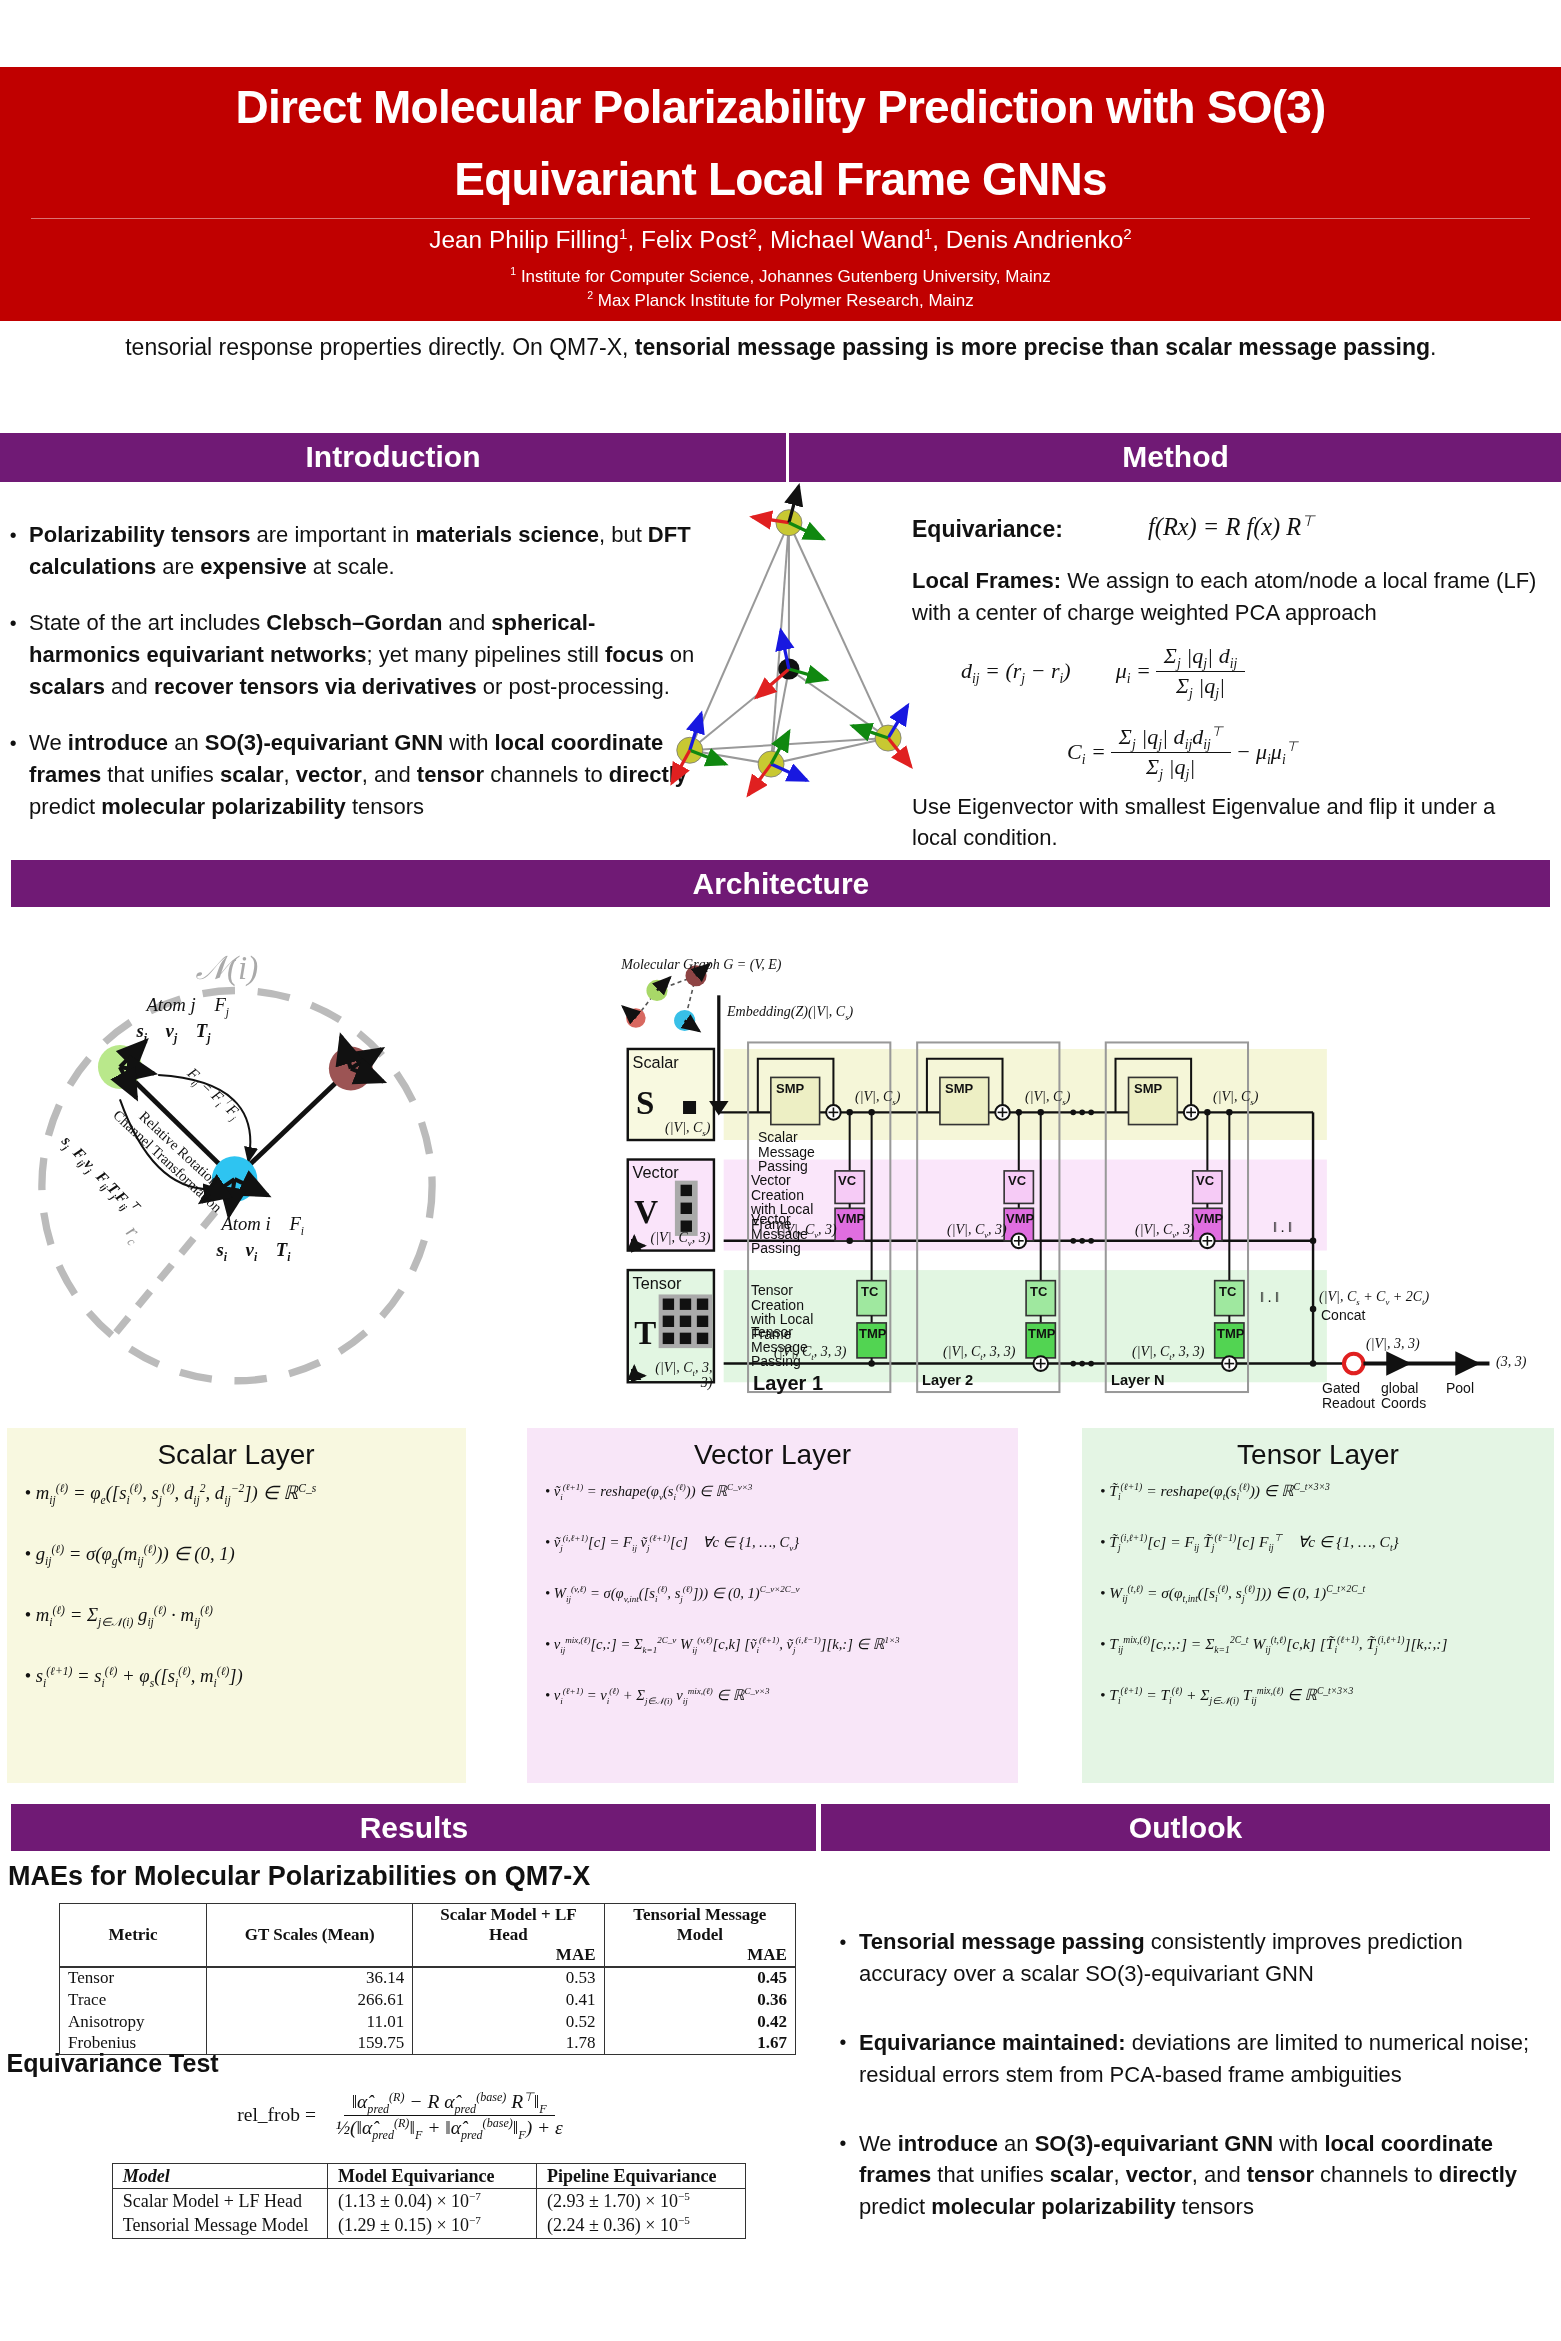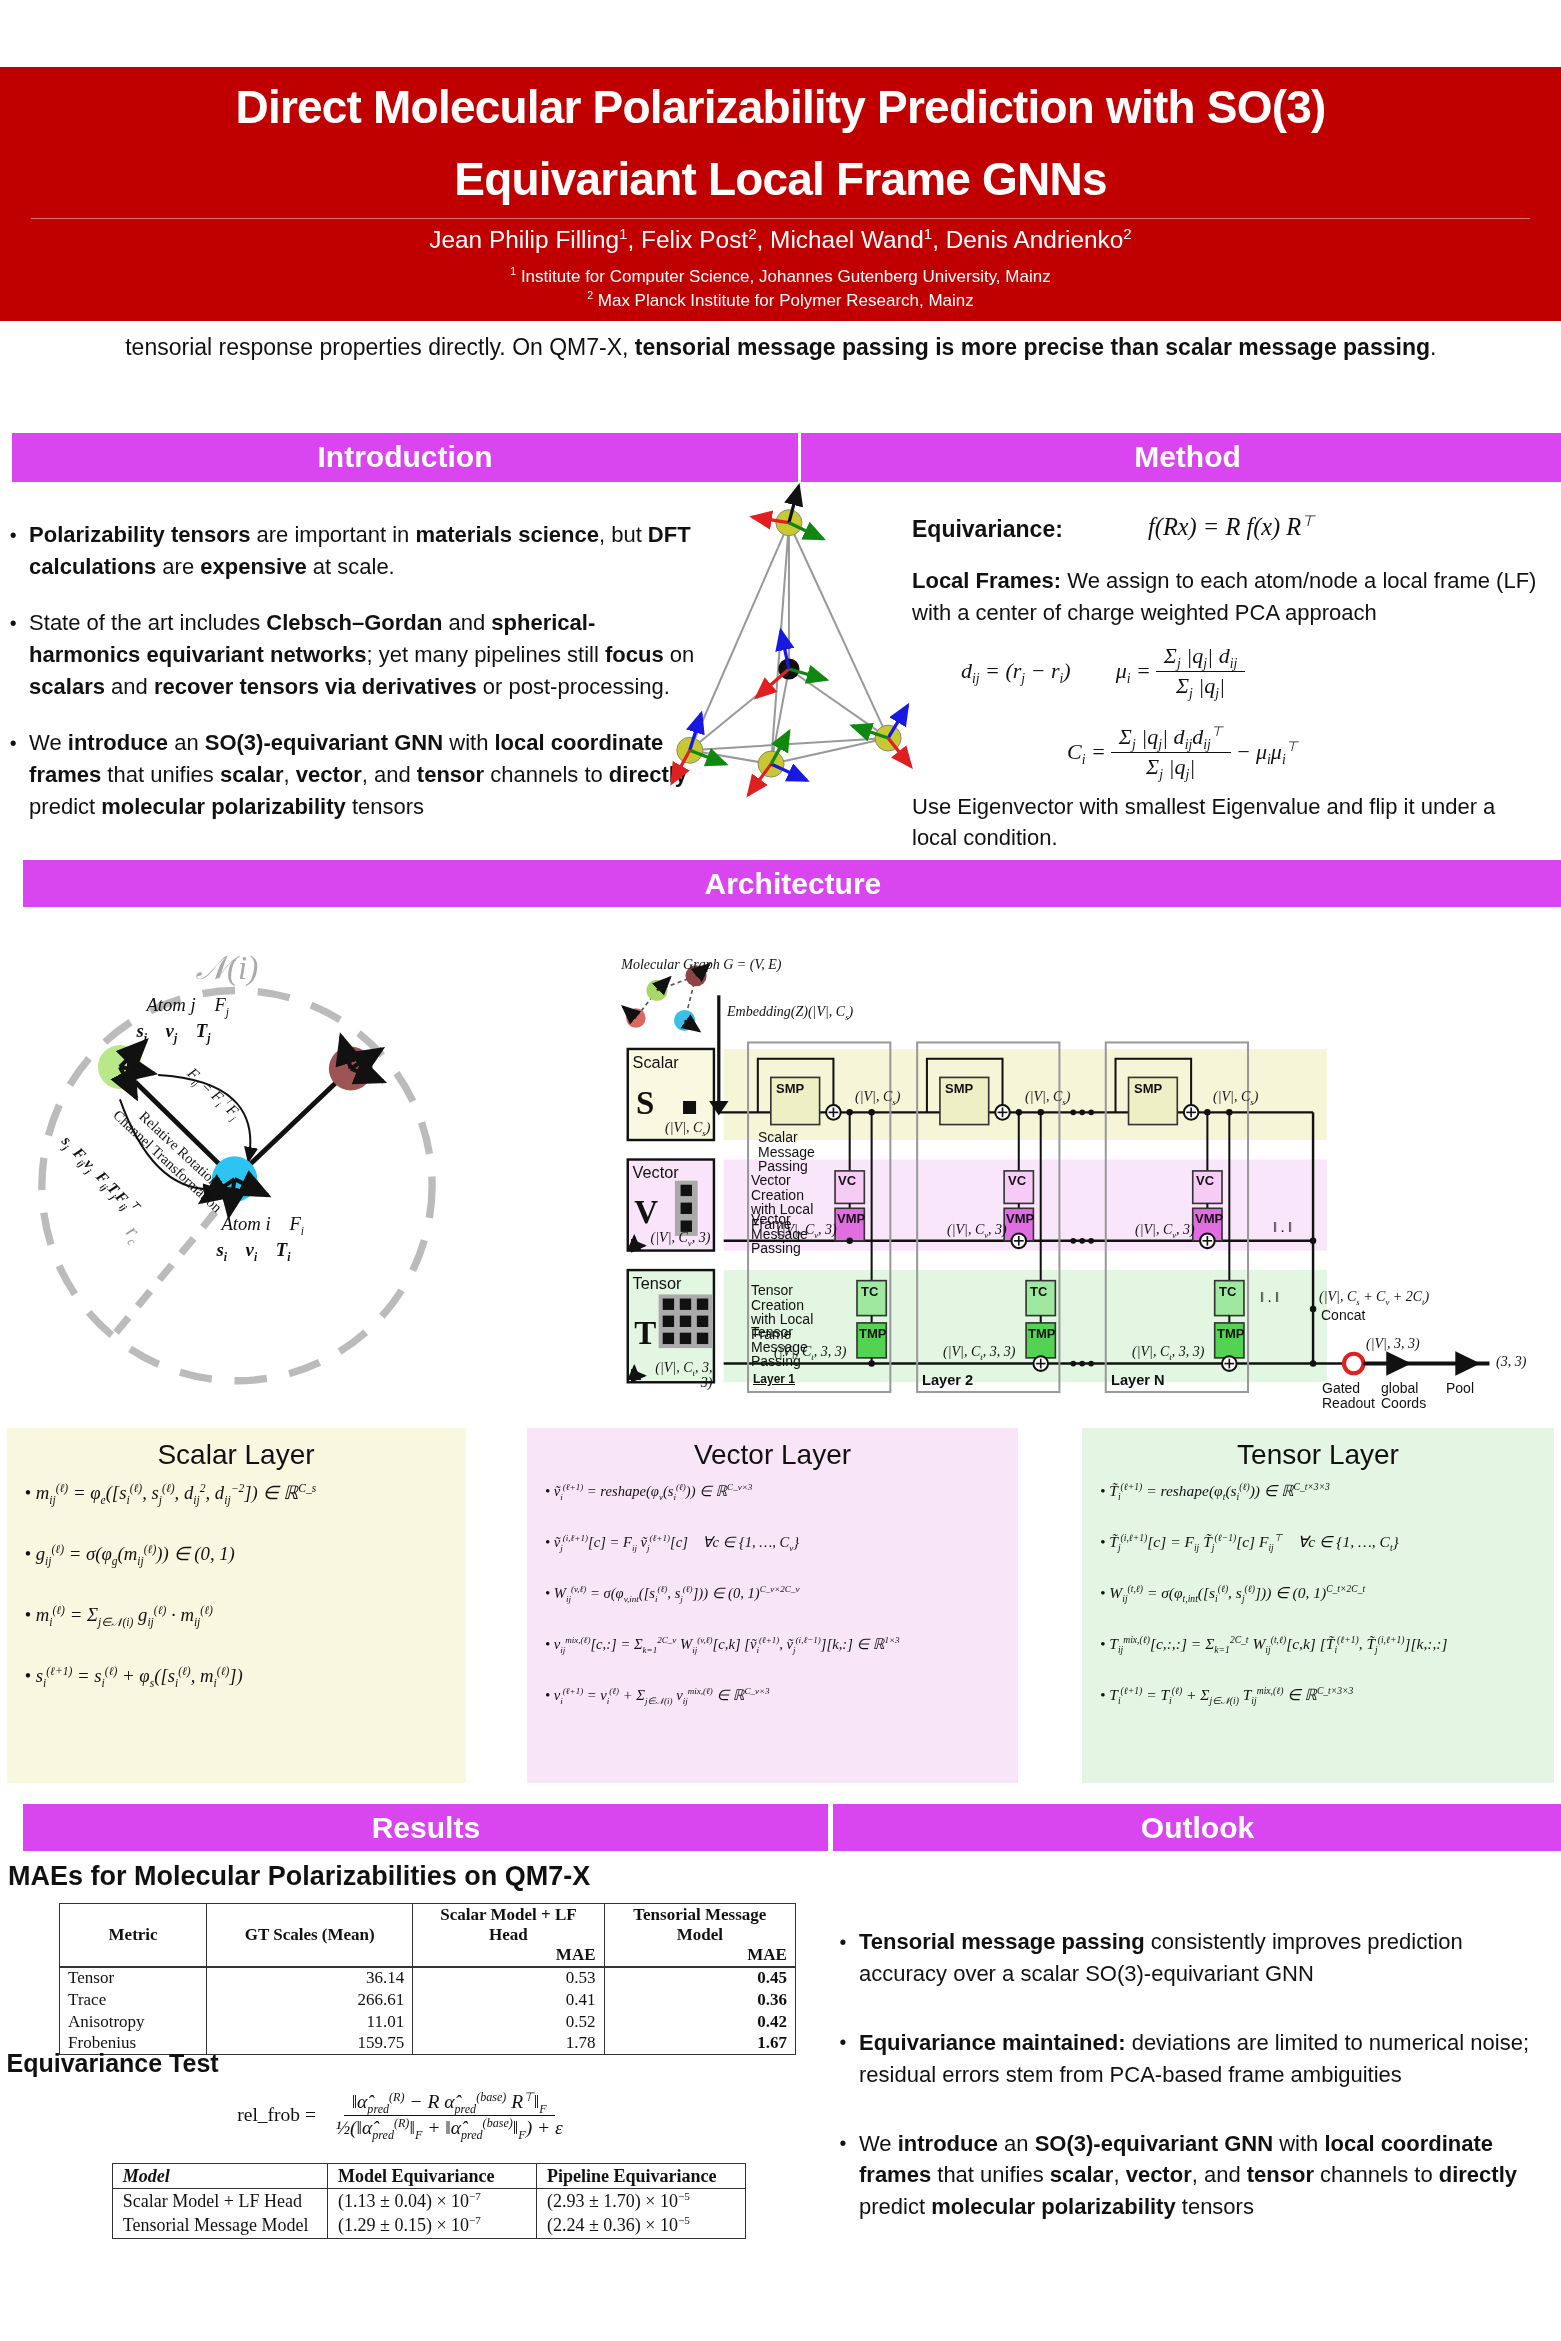--- a/index.html
+++ b/index.html
@@ -10,21 +10,21 @@
   sup,sub{font-size:62%;line-height:0;}
   
   .poster-header{left:0;top:67px;width:1561px;height:254px;background:#C00000;color:#fff;}
   .title-line{position:absolute;left:0;width:100%;text-align:center;font-weight:bold;font-size:46px;letter-spacing:-0.8px;}
   .hdr-divider{position:absolute;left:2%;top:151px;width:96%;border-top:0.8px solid rgba(255,255,255,0.45);}
   .authors{position:absolute;left:0;top:159px;width:100%;text-align:center;font-size:24.4px;}
   .affil{position:absolute;left:0;width:100%;text-align:center;font-size:17px;}
   
   .abstract{left:16.3px;top:332px;width:1529px;text-align:center;font-size:23px;line-height:31px;color:#111;}
   
-  .secbar{background:#d946ef;color:#fff;font-weight:bold;text-align:center;margin-left:12px;}
+  .secbar{background:#701a75;color:#fff;font-weight:bold;text-align:center;}
   .secbar .t{font-size:30px;line-height:47px;}
   
   .bullet{position:relative;padding-left:21px;font-size:22px;line-height:1.45;margin-bottom:24.4px;}
   .bullet::before{content:"\2022";position:absolute;left:1.6px;top:1.6px;font-size:19.5px;}
   .bullet b, .rich b{font-weight:bold;}
   
   .frac{display:inline-flex;flex-direction:column;align-items:center;vertical-align:middle;margin:0 4.9px;}
   .frac .num{padding:0 8.1px 1.6px 8.1px;border-bottom:1.6px solid #111;}
   .frac .den{padding:1.6px 8.1px 0 8.1px;}
   
@@ -401,21 +401,21 @@
   <div class="alab blk-label" style="left:220px;top:247px;">VC</div>
   <div class="alab c" style="left:133px;top:246px;width:81px;">Vector Creation with Local Frame</div>
   <div class="alab blk-label" style="left:219px;top:285px;">VMP</div>
   <div class="alab c" style="left:133px;top:285px;width:81px;">Vector Message Passing</div>
   <div class="alab dim" style="left:159px;top:296px;">(|V|, C<sub>v</sub>, 3)</div>
   <div class="alab blk-label" style="left:243px;top:358px;">TC</div>
   <div class="alab c" style="left:133px;top:356px;width:81px;">Tensor Creation with Local Frame</div>
   <div class="alab blk-label" style="left:241px;top:400px;">TMP</div>
   <div class="alab c" style="left:133px;top:398px;width:81px;">Tensor Message Passing</div>
   <div class="alab dim" style="left:156px;top:418px;">(|V|, C<sub>t</sub>, 3, 3)</div>
-  <div class="alab blk-label" style="left:135px;top:446px;font-size:12px;text-decoration:underline;">Layer 1</div>
+  <div class="alab blk-label" style="left:135px;top:446px;font-size:20px;">Layer 1</div>
 
   <div class="alab blk-label" style="left:327px;top:155px;">SMP</div>
   <div class="alab dim" style="left:407px;top:163px;">(|V|, C<sub>s</sub>)</div>
   <div class="alab blk-label" style="left:390px;top:247px;">VC</div>
   <div class="alab blk-label" style="left:388px;top:285px;">VMP</div>
   <div class="alab dim" style="left:329px;top:296px;">(|V|, C<sub>v</sub>, 3)</div>
   <div class="alab blk-label" style="left:412px;top:358px;">TC</div>
   <div class="alab blk-label" style="left:410px;top:400px;">TMP</div>
   <div class="alab dim" style="left:325px;top:418px;">(|V|, C<sub>t</sub>, 3, 3)</div>
   <div class="alab blk-label" style="left:304px;top:446px;font-size:14.6px;">Layer 2</div>

